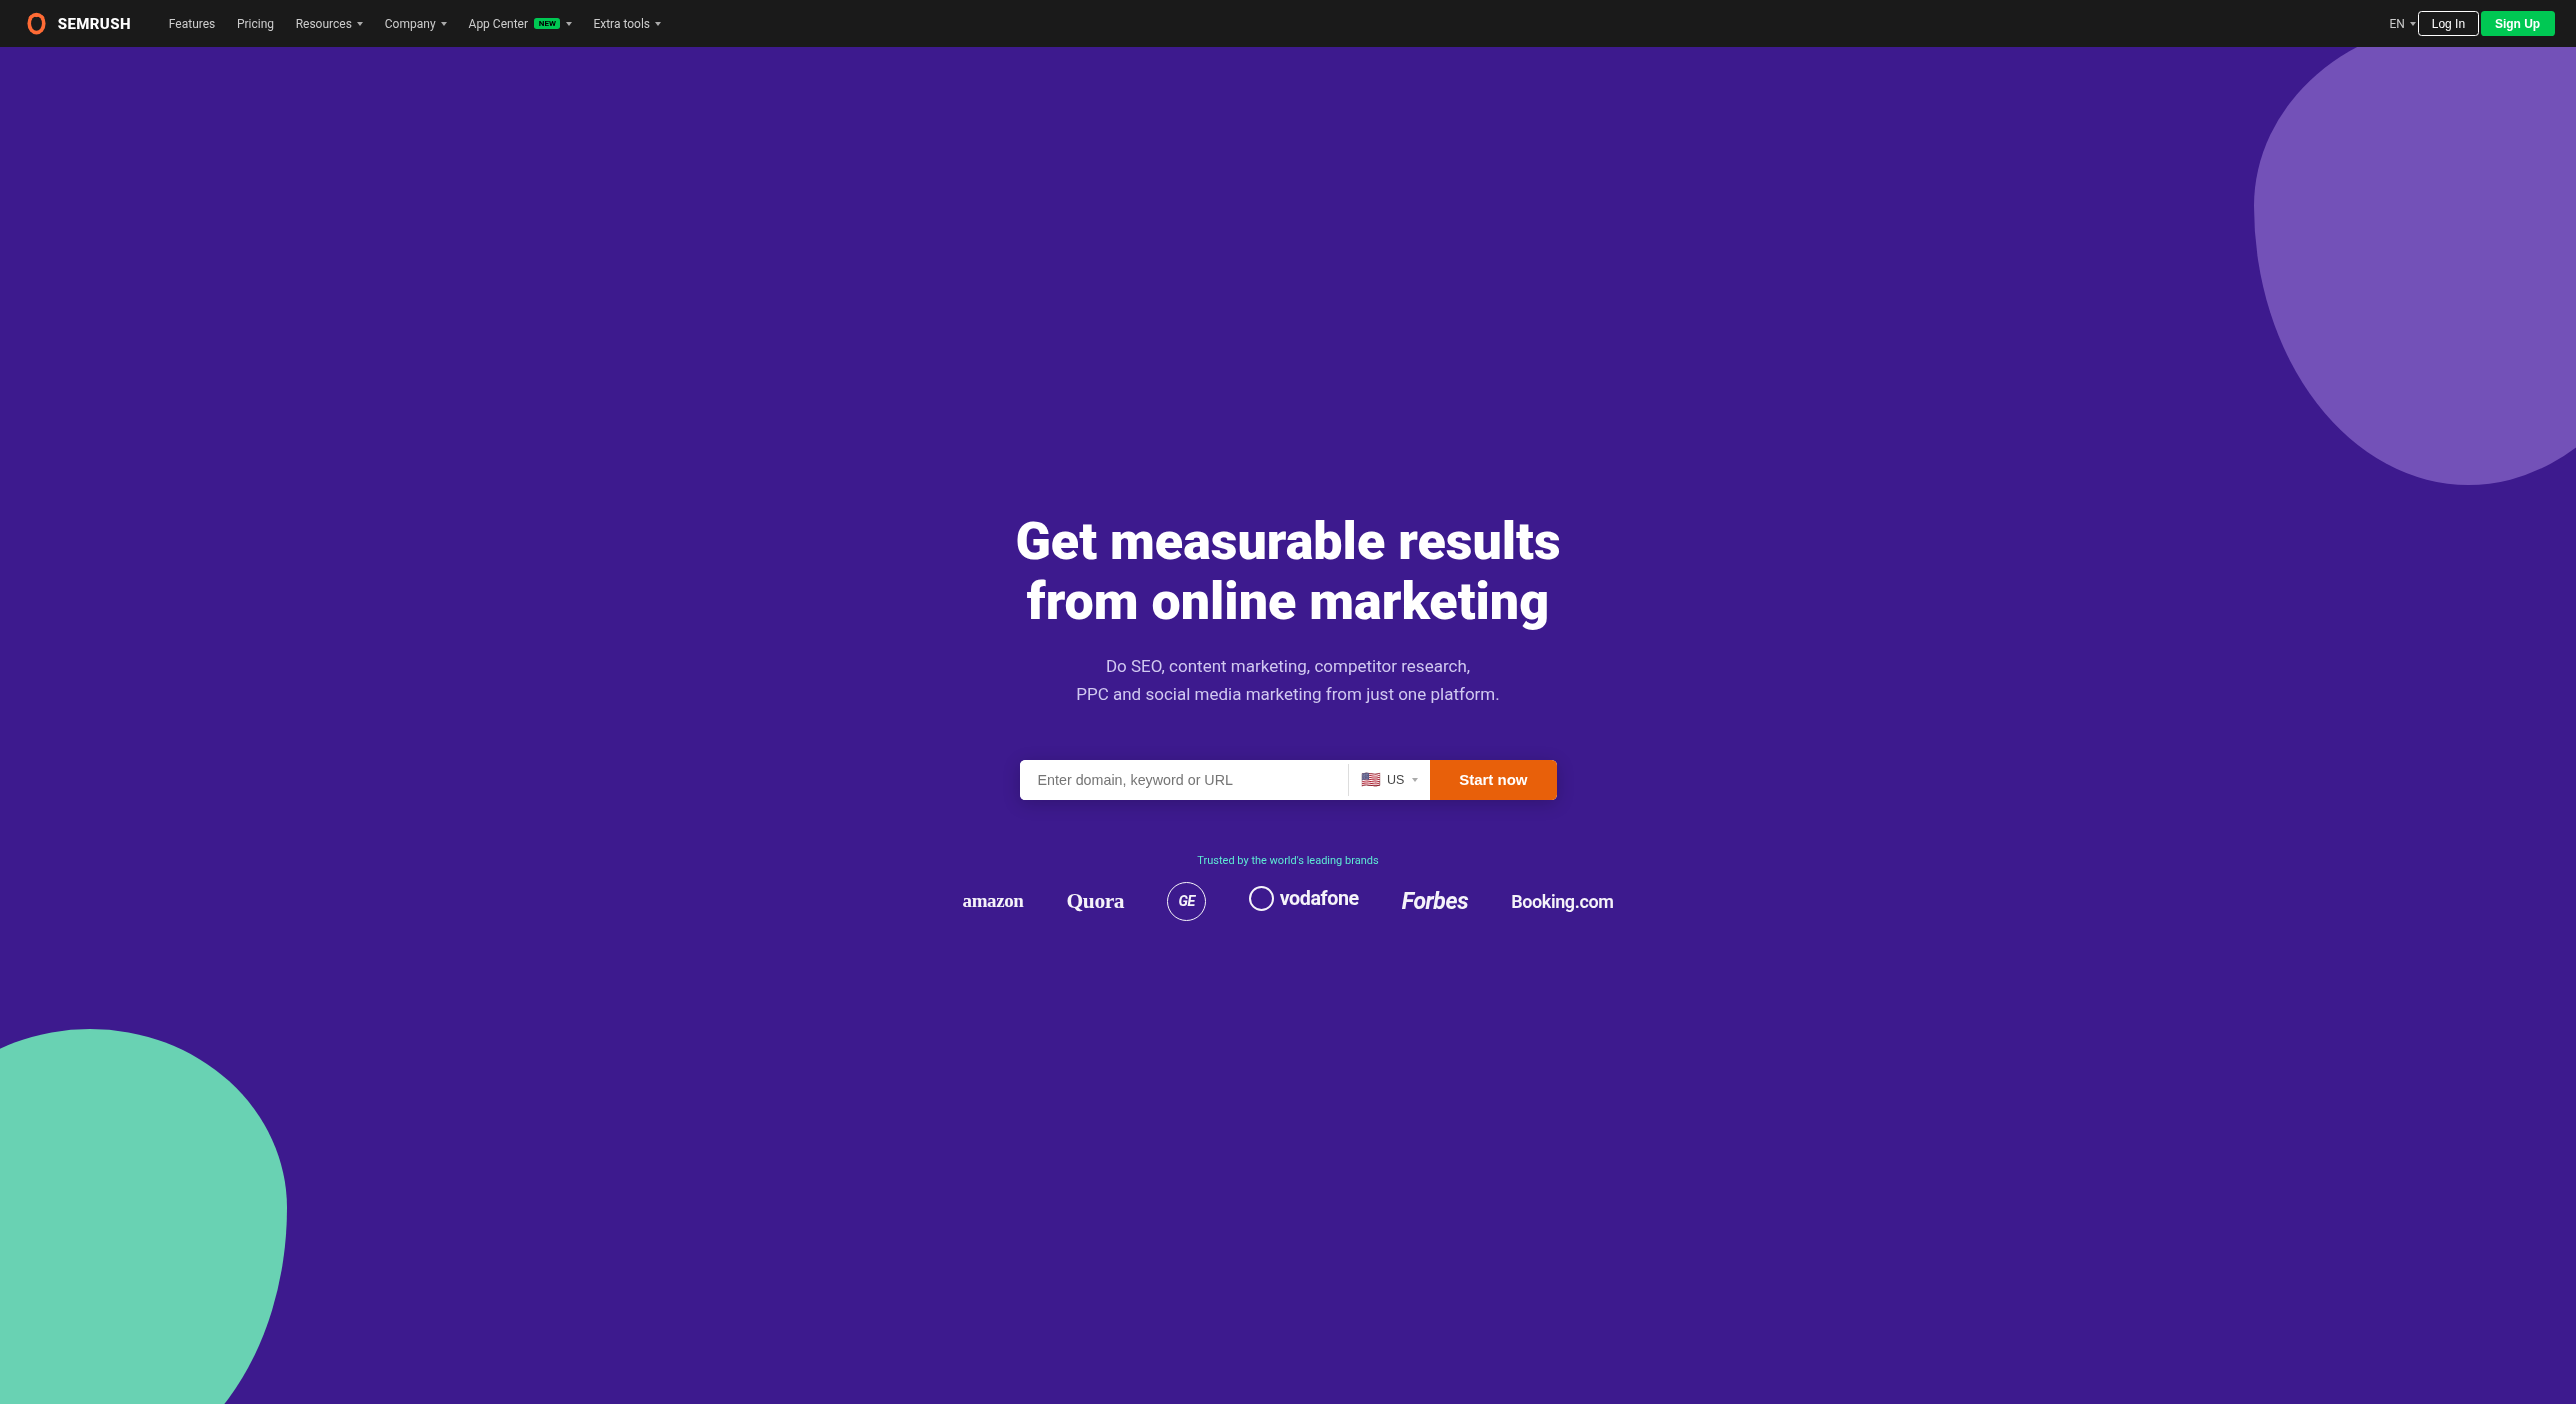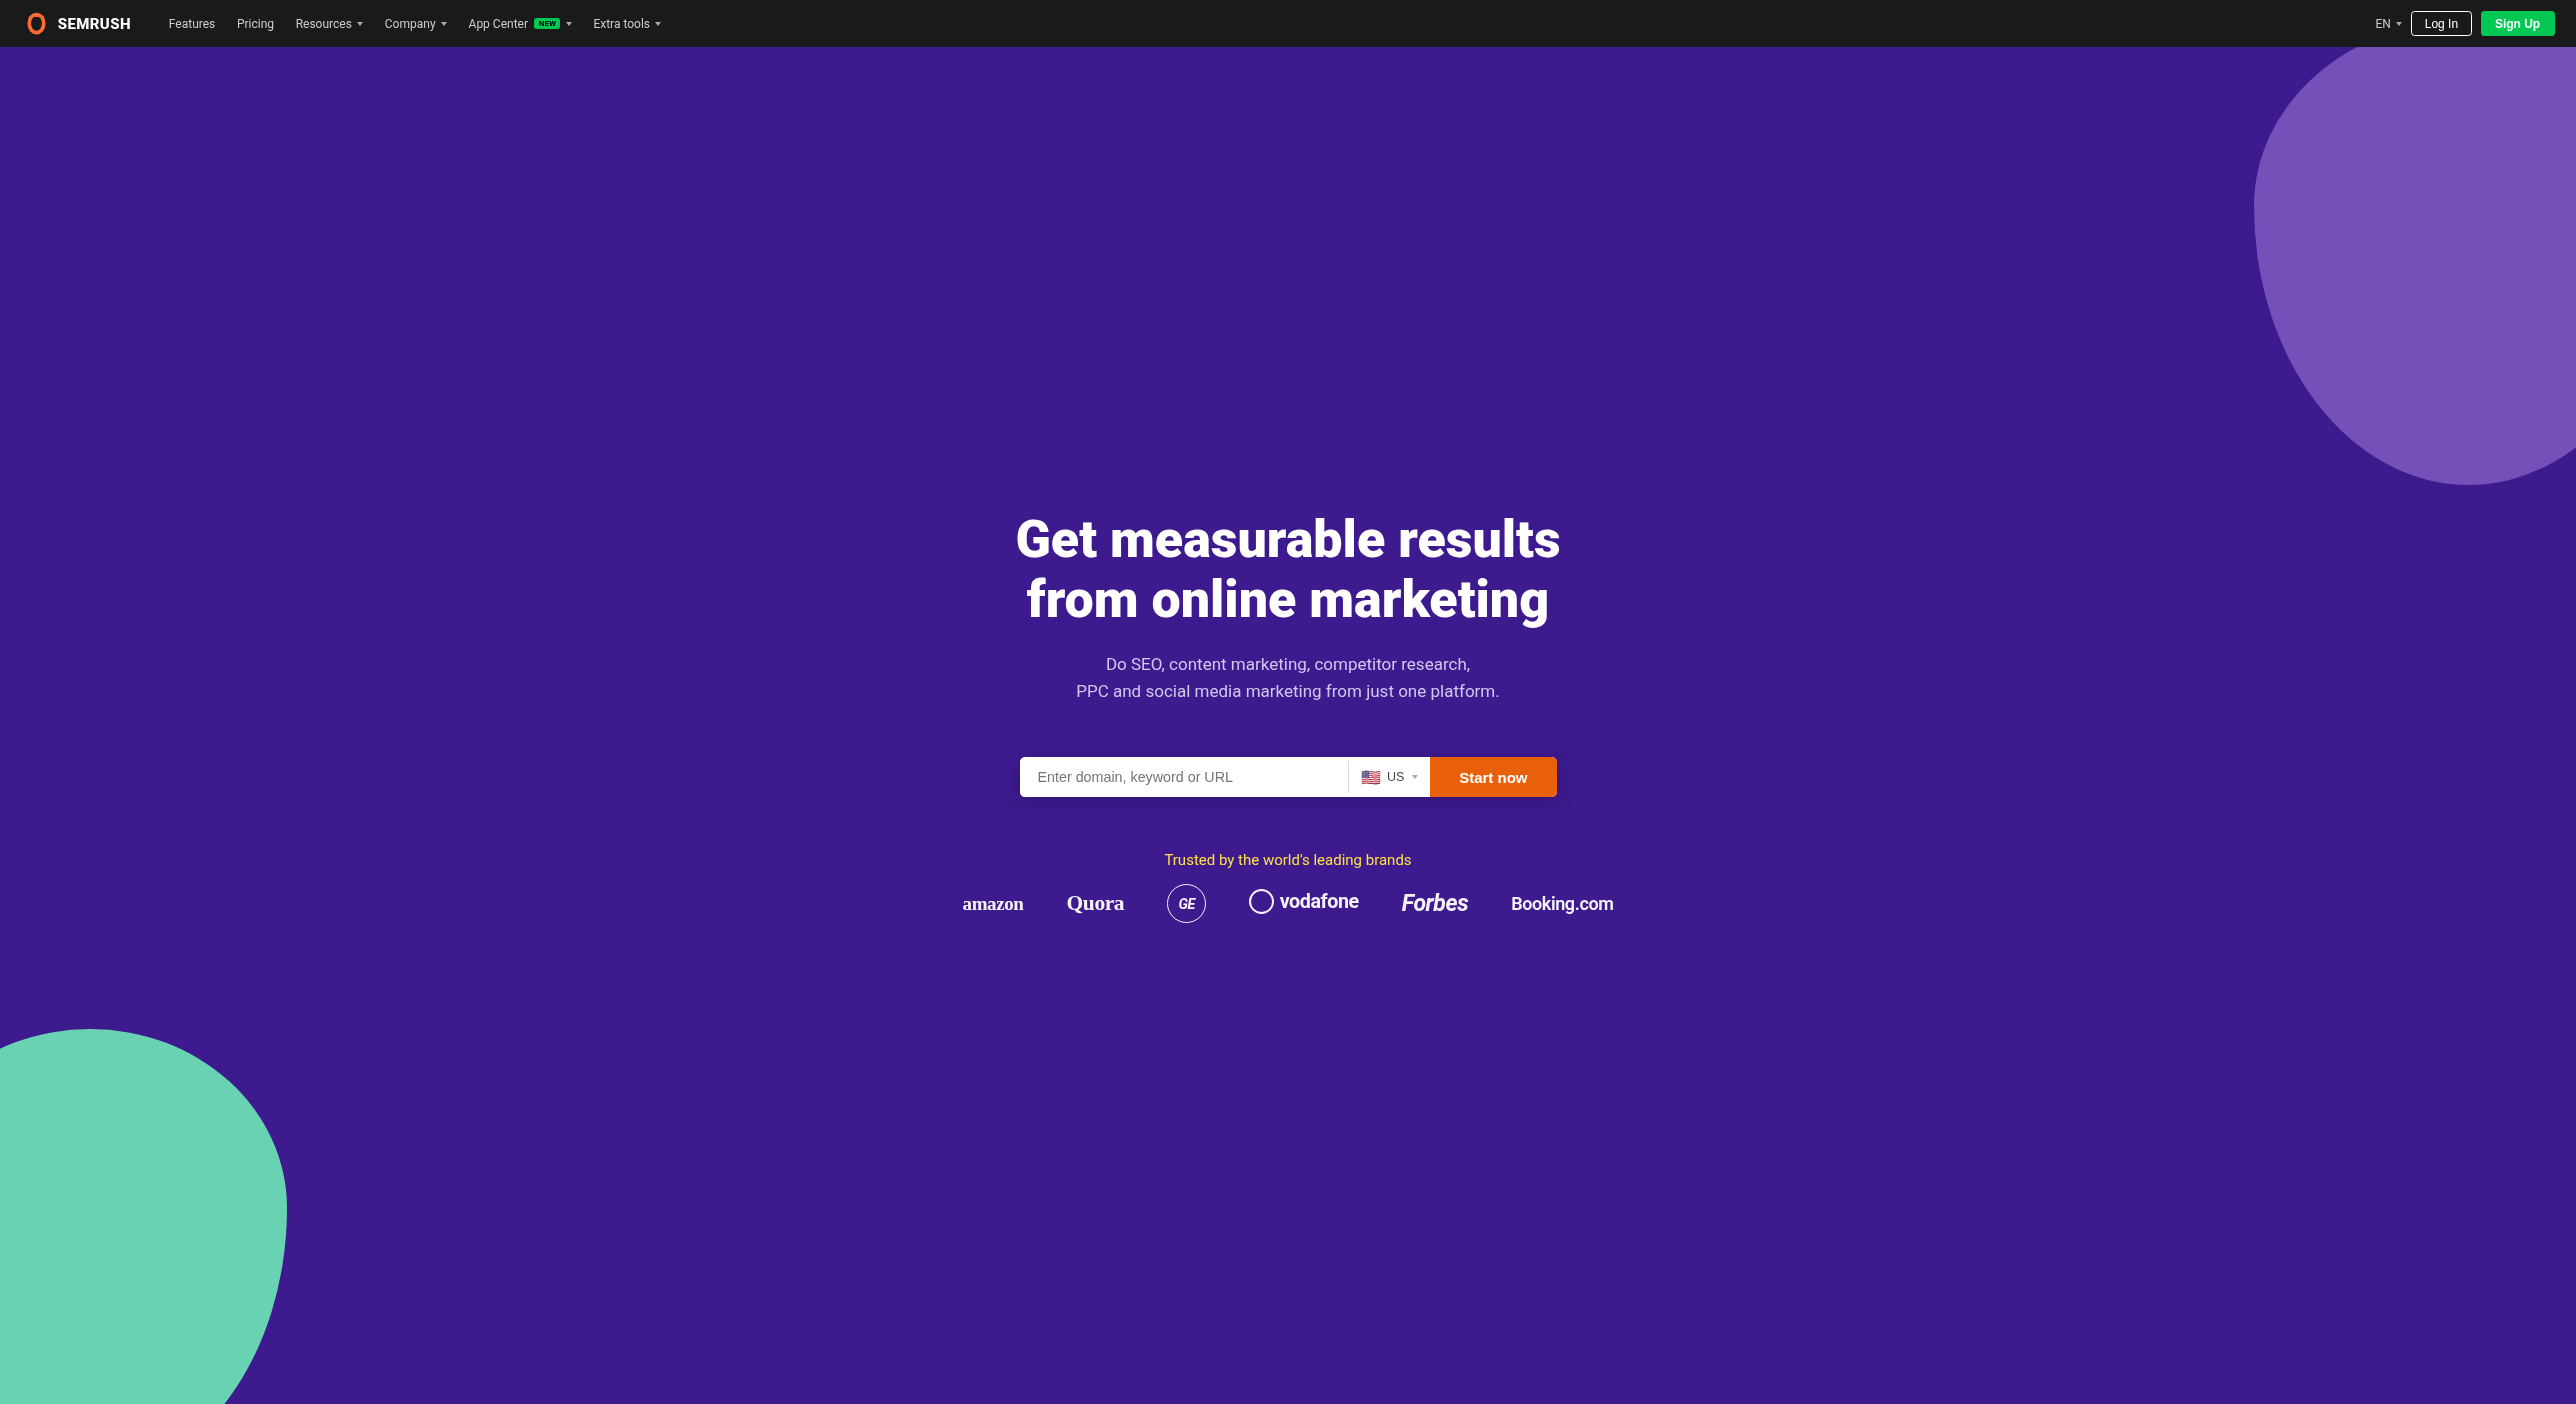--- a/index.html
+++ b/index.html
@@ -63,21 +63,21 @@
       width: 0;
       height: 0;
       border-left: 3.6px solid transparent;
       border-right: 3.6px solid transparent;
       border-top: 4.5px solid #aaa;
       margin-left: 1.8px;
     }
     .nav-right {
       display: flex;
       align-items: center;
-      gap: 9px;
+      gap: 2px;
       margin-left: auto;
     }
     .lang-btn {
       color: #ccc;
       font-size: 12px;
       display: flex;
       align-items: center;
       gap: 3.6px;
       cursor: pointer;
     }
@@ -214,22 +214,22 @@
       height: 100%;
       padding: 0 29px;
       font-size: 15px;
       font-weight: 700;
       cursor: pointer;
       white-space: nowrap;
       flex-shrink: 0;
     }
 
     .trusted-label {
-      color: #fde047;
-      font-size: 15px;
+      color: #5eead4;
+      font-size: 11px;
       margin-bottom: 15px;
     }
 
     .brand-logos {
       display: flex;
       align-items: center;
       justify-content: center;
       gap: 43px;
       flex-wrap: wrap;
     }

